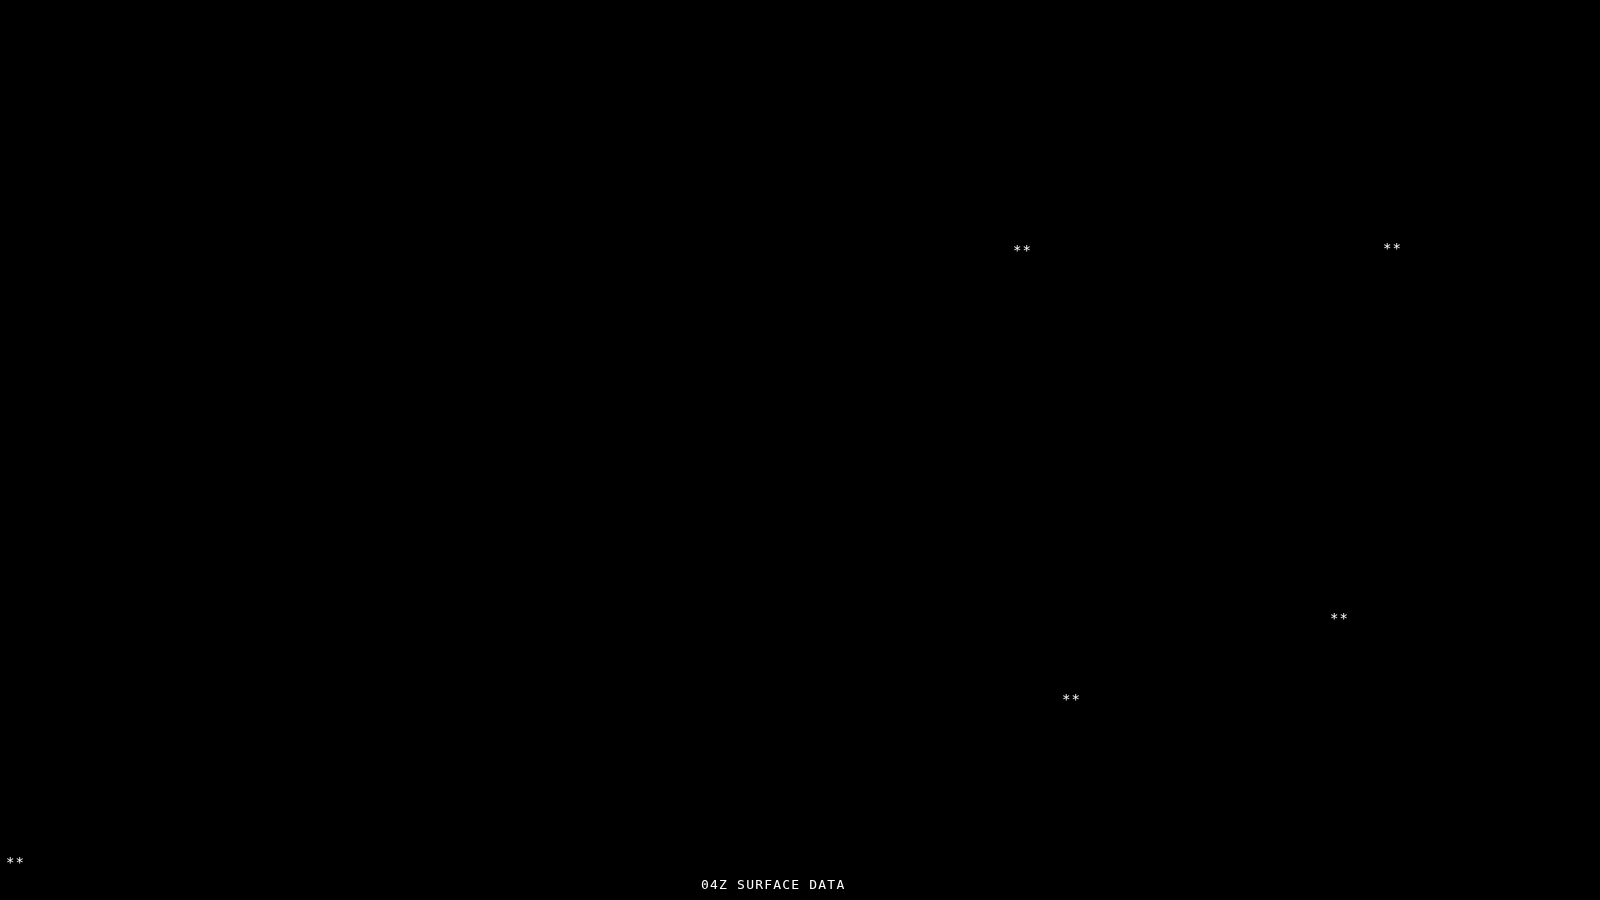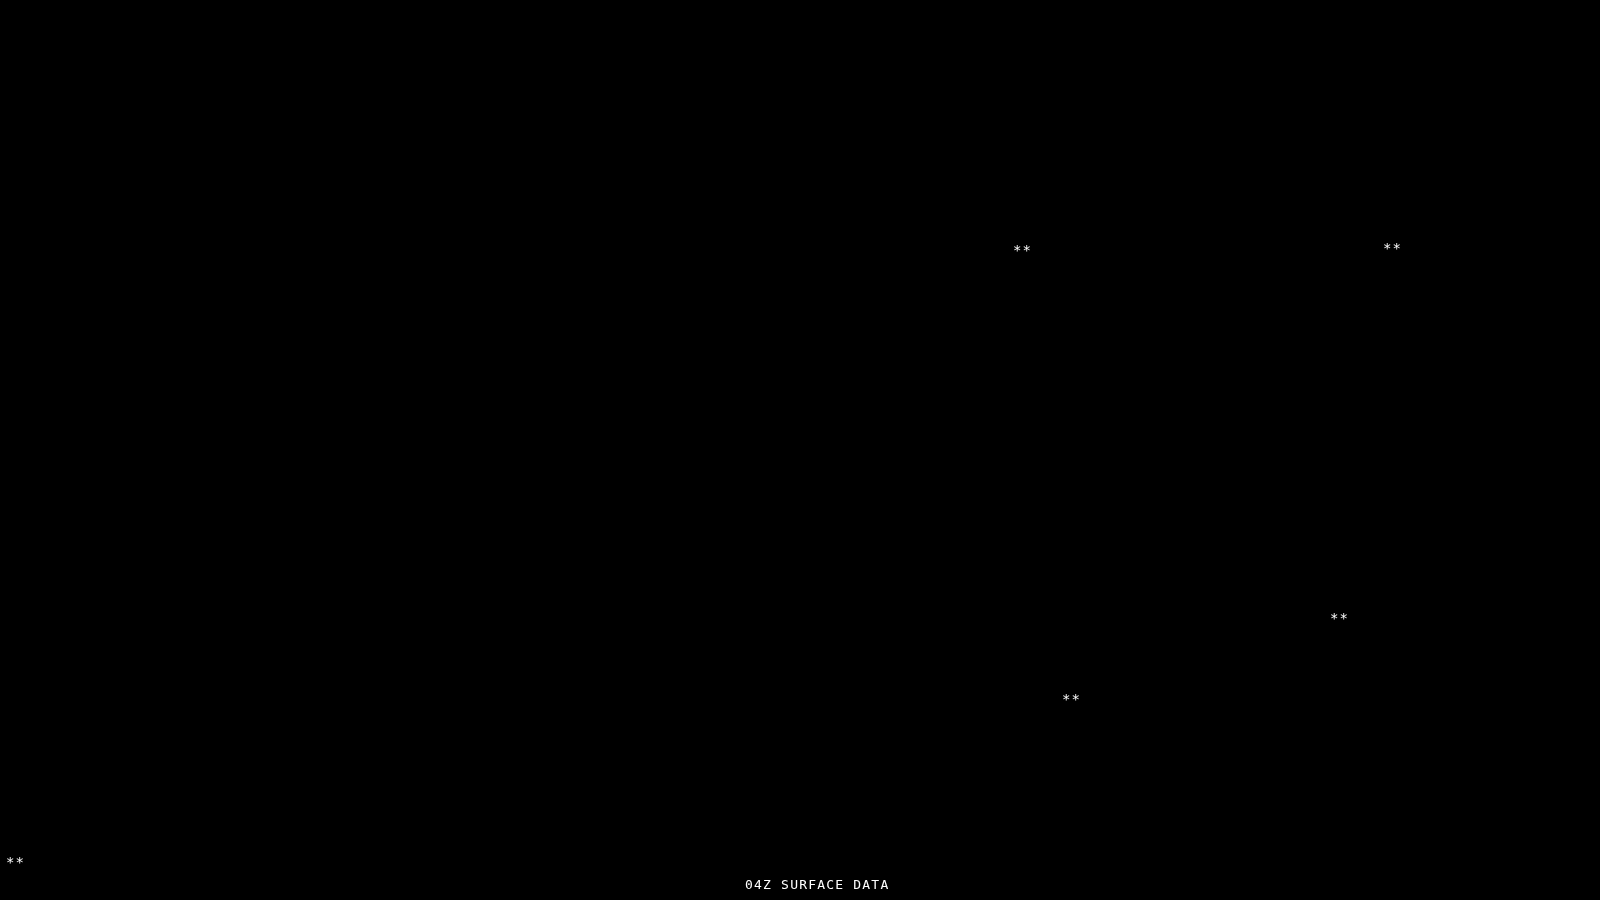--- a/index.html
+++ b/index.html
@@ -51,15 +51,15 @@
   <div class="marker" style="left:1013px; top:243px;">**</div>
 
   <div class="marker" style="left:1383px; top:241px;">**</div>
 
   <div class="marker" style="left:1330px; top:611px;">**</div>
 
   <div class="marker" style="left:1062px; top:692px;">**</div>
 
   <div class="marker" style="left:6px; top:855px;">**</div>
 
-  <div id="caption" style="left:745px; top:878px;">04Z SURFACE DATA</div>
+  <div id="caption" style="left:701px; top:878px;">04Z SURFACE DATA</div>
 
 </div>
 
 </body></html>

